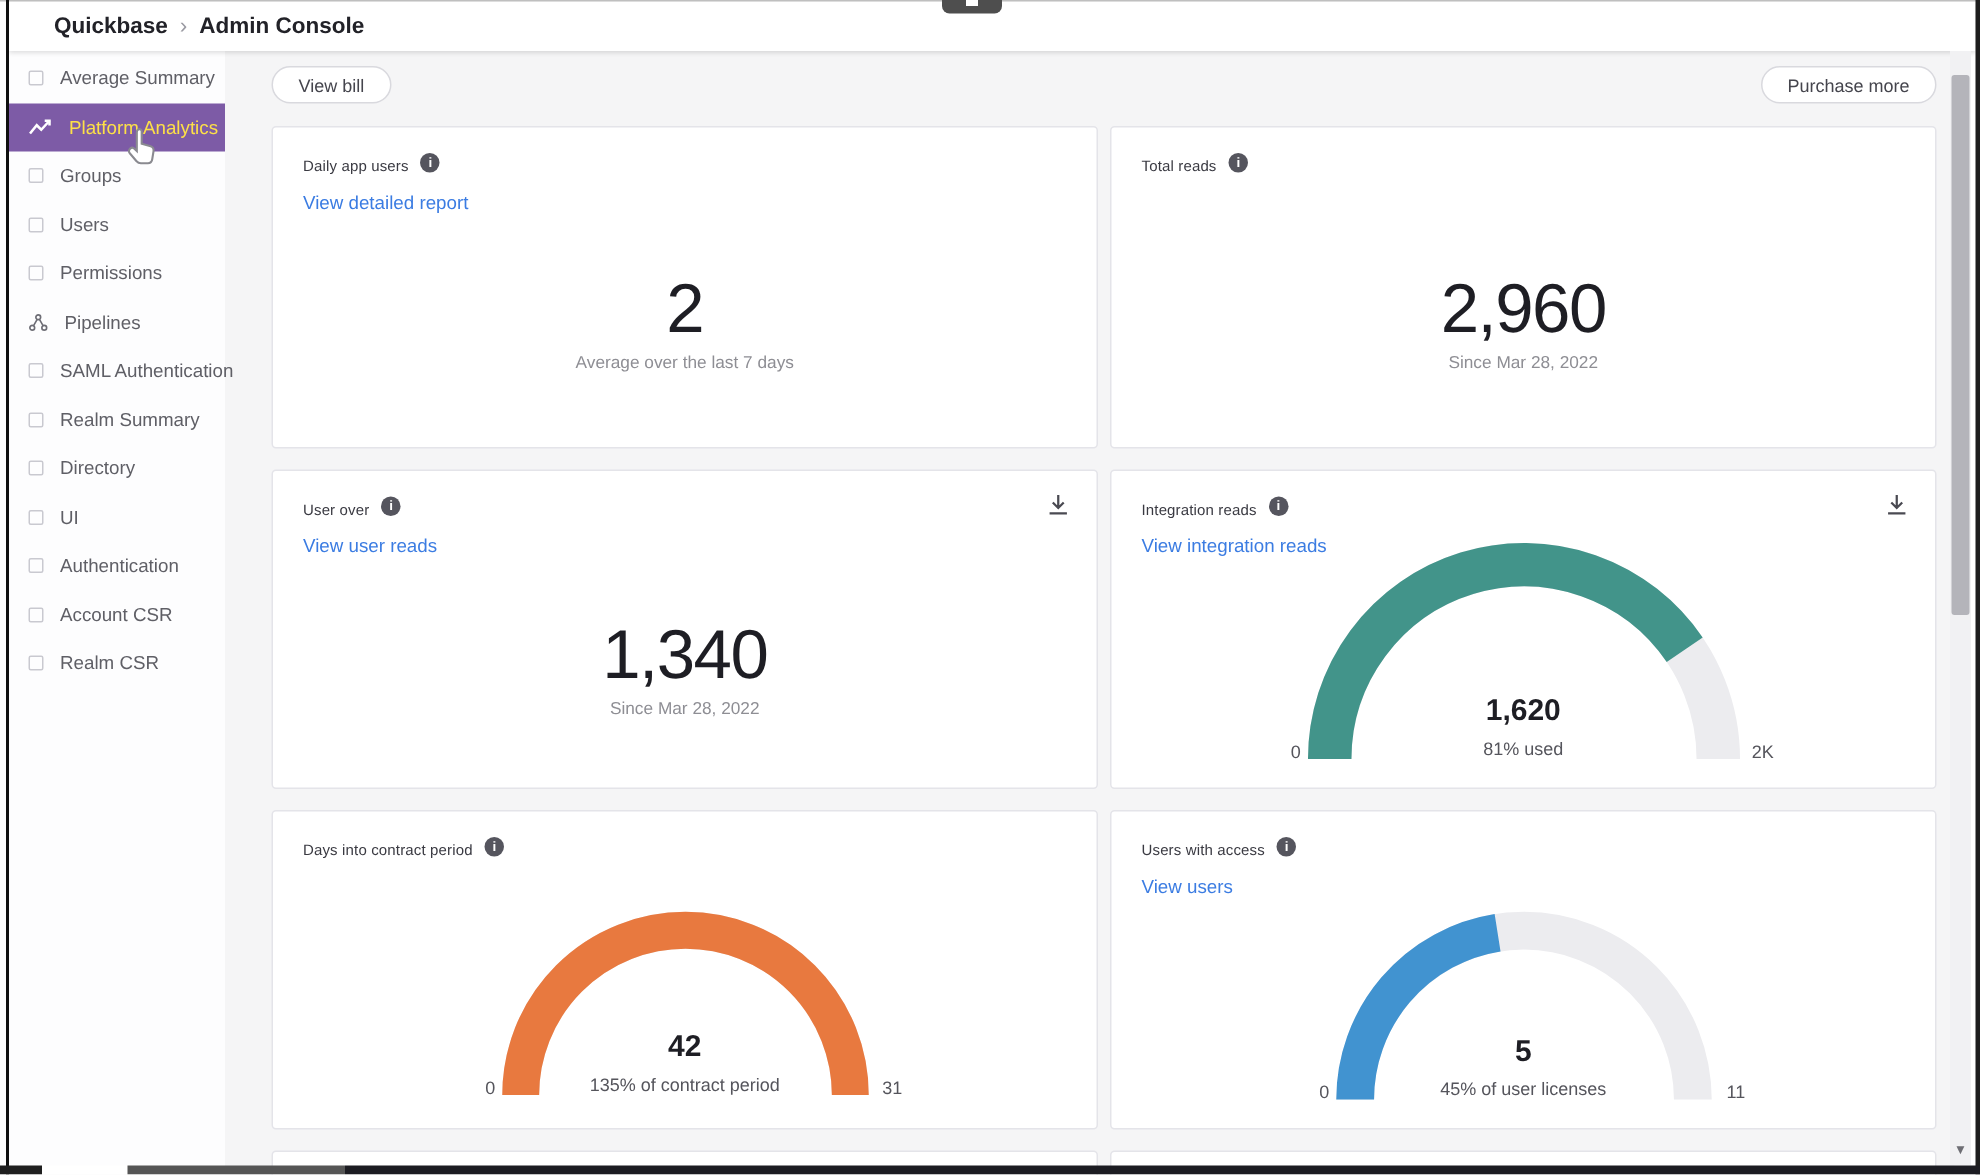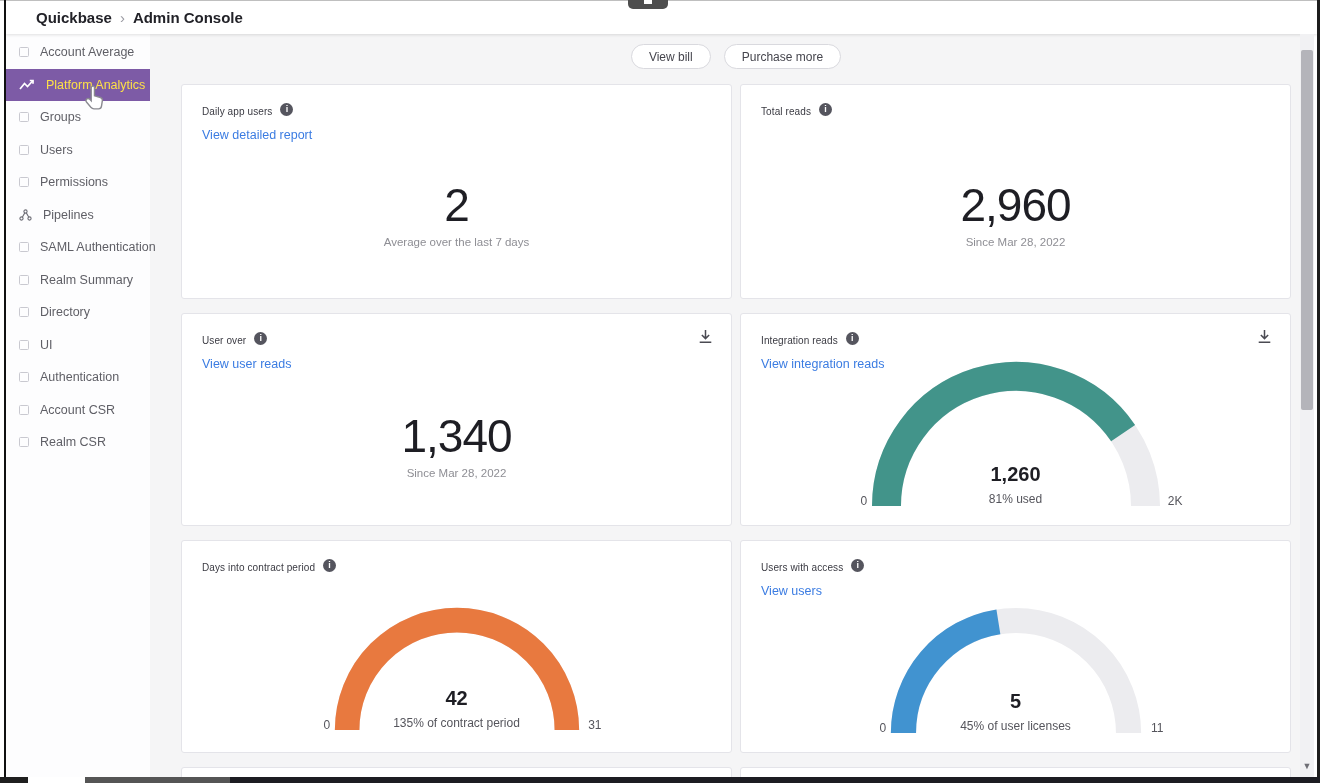--- a/index.html
+++ b/index.html
@@ -33,21 +33,21 @@
   .nav { padding-top:2px; }
   .nav-item { display:flex; align-items:center; height:32.5px; padding-left:13px; gap:11px;
     font-size:12.5px; color:#5f5f66; cursor:pointer; white-space:nowrap; }
   .nav-item .sq { width:10px; height:10px; border:1px solid #c9c9d0; border-radius:1.5px; flex:0 0 auto; }
   .nav-item.selected { background:#7d5ba6; color:#fde047; }
   .nav-item .ic { flex:0 0 auto; display:flex; align-items:center; }
 
   
   main.content { position:absolute; left:144px; top:33px; right:14px; bottom:0; background:#f5f5f6;
     padding:10px 12px 0 31px; }
-  .toolbar { display:flex; justify-content:center; gap:13px; margin-bottom:15px; }
+  .toolbar { display:flex; justify-content:space-between; gap:13px; margin-bottom:15px; }
   .pill { background:#fff; border:1px solid #d9d9de; border-radius:13px; height:25px; padding:0 17px;
     font-size:12px; color:#45454d; font-family:"Liberation Sans",sans-serif; cursor:pointer; }
   .grid { display:grid; grid-template-columns:1fr 1fr; grid-template-rows:215px 213px 213px 120px;
     column-gap:8px; row-gap:14px; }
   .card { position:relative; background:#fff; border:1px solid #e4e4e9; border-radius:3px; padding:16px 20px; }
   .card h2 { font-size:10px; font-weight:normal; color:#3a3a42; display:inline; letter-spacing:.1px; }
   .info { display:inline-block; width:13px; height:13px; border-radius:50%; background:#55555e; color:#fff;
     font-size:9px; font-weight:bold; text-align:center; line-height:13px; vertical-align:3px; margin-left:8px;
     cursor:pointer; font-style:normal; }
   .link { display:block; margin-top:9px; font-size:12.5px; color:#3b7ce2; text-decoration:none; cursor:pointer; width:max-content; }
@@ -91,21 +91,21 @@
       <span class="brand">Quickbase</span>
       <span class="sep">›</span>
       <span class="page">Admin Console</span>
     </div>
   </header>
 
   <aside class="sidebar">
     <nav class="nav" id="sidebar-nav">
         <div class="nav-item">
           <span class="sq"></span>
-          <span>Account Average</span>
+          <span>Average Summary</span>
         </div>
         <div class="nav-item selected">
           <span class="ic">
             <svg width="16" height="13" viewBox="0 0 16 13">
               <path d="M1 11 L5.5 5.5 L8.5 8.5 L14 2.5" stroke="#fff" stroke-width="1.7" fill="none"></path>
               <path d="M10.8 2.5 H14 V5.7" stroke="#fff" stroke-width="1.7" fill="none"></path>
             </svg>
           </span>
           <span>Platform Analytics</span>
         </div>
@@ -214,21 +214,21 @@
             </svg>
         </span>
         <a class="link">View integration reads</a>
         <div class="gauge-area" style="bottom:17px">
           <div class="gauge-wrap" style="width:290px">
             <svg style="width:290px" viewBox="0 0 300 152">
                 <path d="M 16.00 150.00 A 134 134 0 0 1 284.00 150.00" stroke="#ececef" stroke-width="30" fill="none"></path>
                 <path d="M 16.00 150.00 A 134 134 0 0 1 260.83 74.68" stroke="#42948a" stroke-width="30" fill="none"></path>
               </svg>
             <div class="gauge-center">
-              <div class="gauge-value">1,260</div>
+              <div class="gauge-value">1,620</div>
               <div class="gauge-label">81% used</div>
             </div>
             <span class="gauge-min">0</span>
             <span class="gauge-max">2K</span>
           </div>
         </div>
       </section>
 
       <section class="card">
         <h2>Days into contract period</h2><span class="info">i</span>

